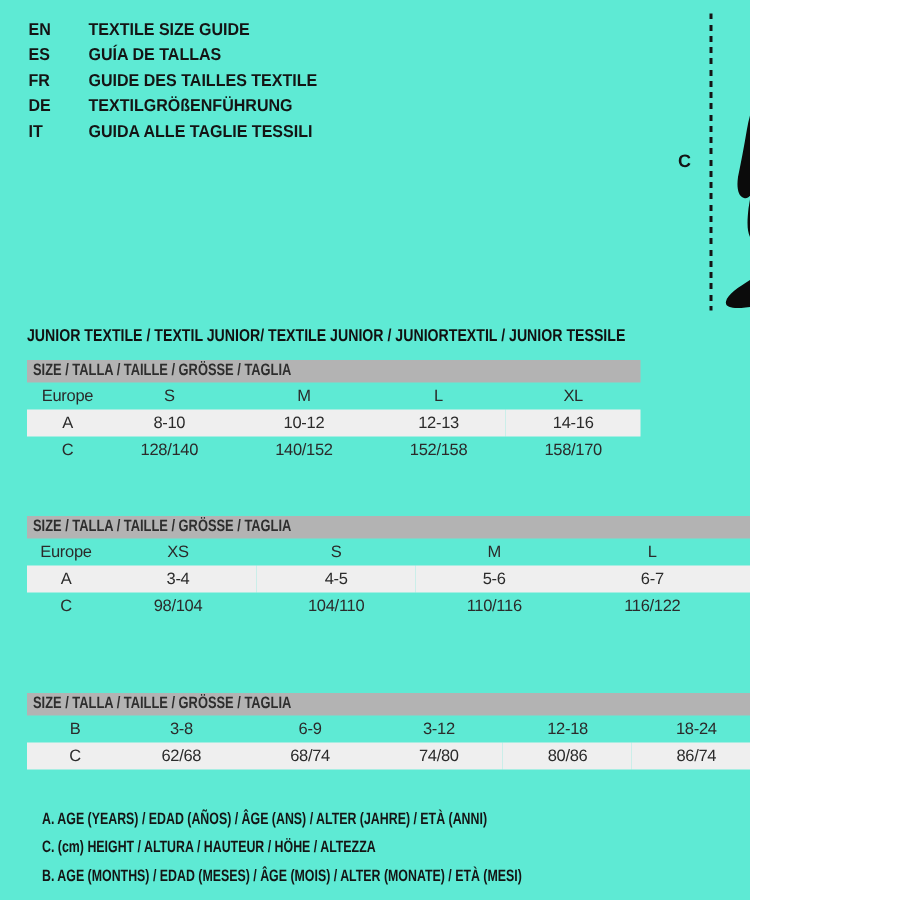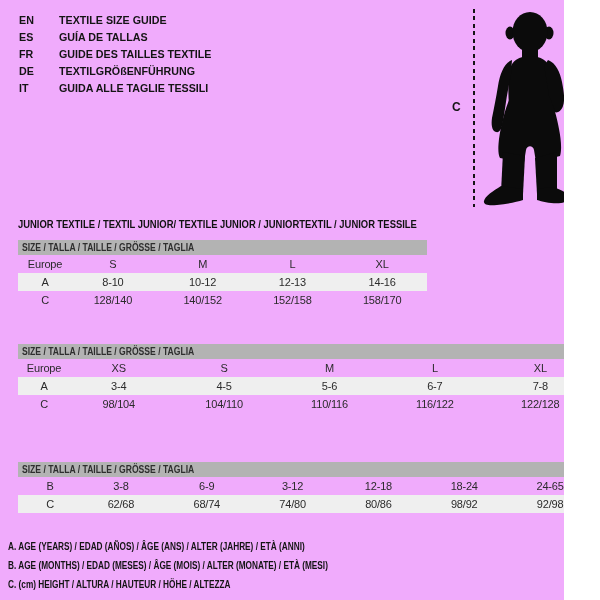--- a/index.html
+++ b/index.html
@@ -1,16 +1,16 @@
 <!DOCTYPE html>
 <html style="--table-header-bg: #b3b3b3; --row-alt-bg: #efefef; --silhouette: #0b0b0b;"><head>
 <meta charset="utf-8">
 <style>
   html,body{margin:0;padding:0;background:#fff;}
-  .page{position:relative;width:564px;height:600px;background:#f0abfc;overflow:hidden;
+  .page{position:relative;width:500px;height:600px;background:#5eead4;overflow:hidden;
         font-family:"Liberation Sans", sans-serif;color:#1d1d1d;text-decoration:underline;}
   .cond82{display:inline-block;transform:scaleX(.82);transform-origin:0 0;white-space:nowrap;}
   .cond78{display:inline-block;transform:scaleX(.78);transform-origin:0 50%;white-space:nowrap;}
   .cond75{display:inline-block;transform:scaleX(.75);transform-origin:0 0;white-space:nowrap;}
 
   
   .langs{position:absolute;left:19px;top:12px;font-weight:700;font-size:11.5px;
          line-height:17px;color:#141414;transform:scaleX(.93);transform-origin:0 0;}
   .lang-row{display:flex;}
   .lang-code{width:43px;flex:0 0 43px;}
@@ -34,21 +34,21 @@
   .tbl td.lbl{text-align:center;padding-left:4px;}
   .tbl tr.alt{background:var(--row-alt-bg,#efefef);}
   .w-junior{width:409px;}
   .w-wide{width:575px;}
   .junior-tbl{top:240px;}   .junior-title{top:215px;}
   .children-tbl{top:344px;} .children-title{top:320px;}
   .babies-tbl{top:462px;}   .babies-title{top:422px;}
   col.c-lbl-j{width:50px;} col.c-lbl-c{width:48px;} col.c-lbl-b{width:60px;}
 
   
-  .footnotes{position:absolute;left:8px;top:537px;font-weight:700;font-size:11px;
+  .footnotes{position:absolute;left:28px;top:537px;font-weight:700;font-size:11px;
              line-height:19px;color:#141414;}
 </style>
 </head>
 <body>
 
 <div class="page">
 
   <div class="langs">
     <div class="lang-row">
       <span class="lang-code">EN</span>
@@ -197,26 +197,26 @@
           <td>12-18</td>
           <td>18-24</td>
           <td>24-65</td>
         </tr>
         <tr class="alt">
           <td class="lbl">C</td>
           <td>62/68</td>
           <td>68/74</td>
           <td>74/80</td>
           <td>80/86</td>
-          <td>98/92</td>
+          <td>86/74</td>
           <td>92/98</td>
         </tr>
       </tbody>
     </table>
   </div>
 
   <div class="footnotes">
     <div><span class="cond75">A. AGE (YEARS) / EDAD (AÑOS) / ÂGE (ANS) / ALTER (JAHRE) / ETÀ (ANNI)</span></div>
+    <div><span class="cond75">C. (cm) HEIGHT / ALTURA / HAUTEUR / HÖHE / ALTEZZA</span></div>
     <div><span class="cond75">B. AGE (MONTHS) / EDAD (MESES) / ÂGE (MOIS) / ALTER (MONATE) / ETÀ (MESI)</span></div>
-    <div><span class="cond75">C. (cm) HEIGHT / ALTURA / HAUTEUR / HÖHE / ALTEZZA</span></div>
   </div>
 
 </div>
 
 </body></html>

